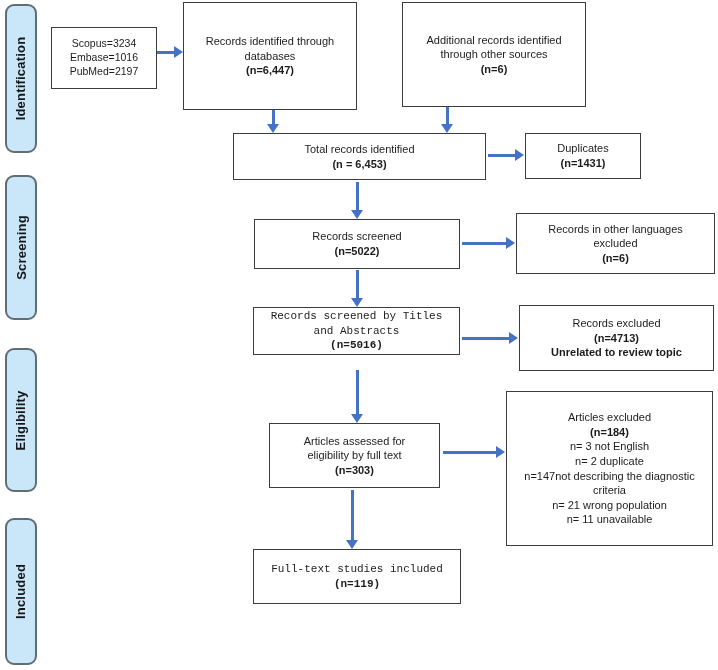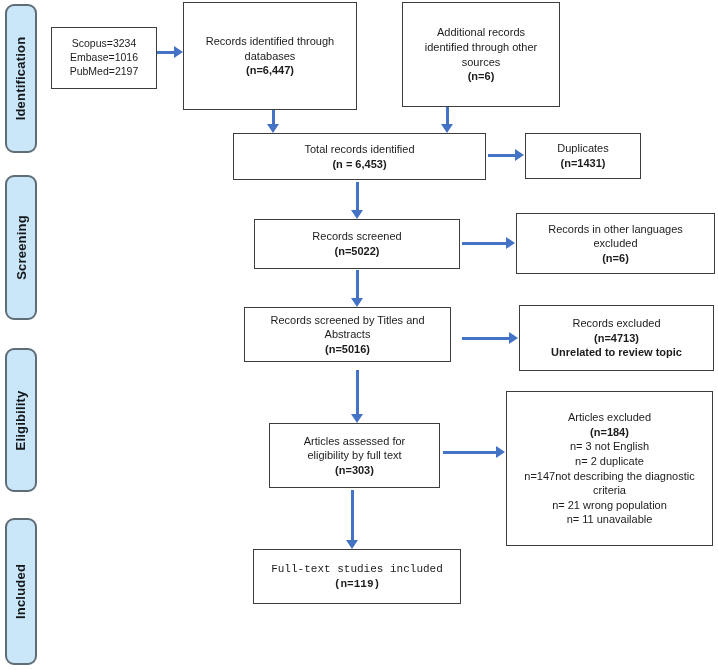--- a/index.html
+++ b/index.html
@@ -51,26 +51,26 @@
     font-size: 11px;
     line-height: 1.32;
     color: #1c1c1c;
     padding: 3px 14px;
   }
   .flow-box .n { font-weight: bold; }
   .flow-box .note { font-weight: bold; }
 
   #box-sources            { left: 51px;  top: 27px;  width: 106px; height: 62px; font-size: 10.5px; }
   #box-records-identified { left: 183px; top: 2px;   width: 174px; height: 108px; }
-  #box-additional-records { left: 402px; top: 2px;   width: 158px; height: 105px; }
+  #box-additional-records { left: 402px; top: 2px;   width: 184px; height: 105px; }
   #box-total-records      { left: 233px; top: 133px; width: 253px; height: 47px; }
   #box-duplicates         { left: 525px; top: 133px; width: 116px; height: 46px; }
   #box-records-screened   { left: 254px; top: 219px; width: 206px; height: 50px; }
   #box-other-languages    { left: 516px; top: 213px; width: 199px; height: 61px; }
-  #box-screened-titles    { left: 244px; top: 307px; width: 207px; height: 55px; }
+  #box-screened-titles    { left: 253px; top: 307px; width: 207px; height: 48px; font-family: Liberation Mono, monospace; }
   #box-records-excluded   { left: 519px; top: 305px; width: 195px; height: 66px; }
   #box-articles-assessed  { left: 269px; top: 423px; width: 171px; height: 65px; }
   #box-articles-excluded  { left: 506px; top: 391px; width: 207px; height: 155px; }
   #box-fulltext-included  { left: 253px; top: 549px; width: 208px; height: 55px; font-family: Liberation Mono, monospace; }
 
   
   .arrow-down { position: absolute; width: 12px; display: flex; flex-direction: column; align-items: center; }
   .arrow-down .shaft { width: 3px; background: #4472c4; }
   .arrow-down .head {
     width: 0; height: 0;

